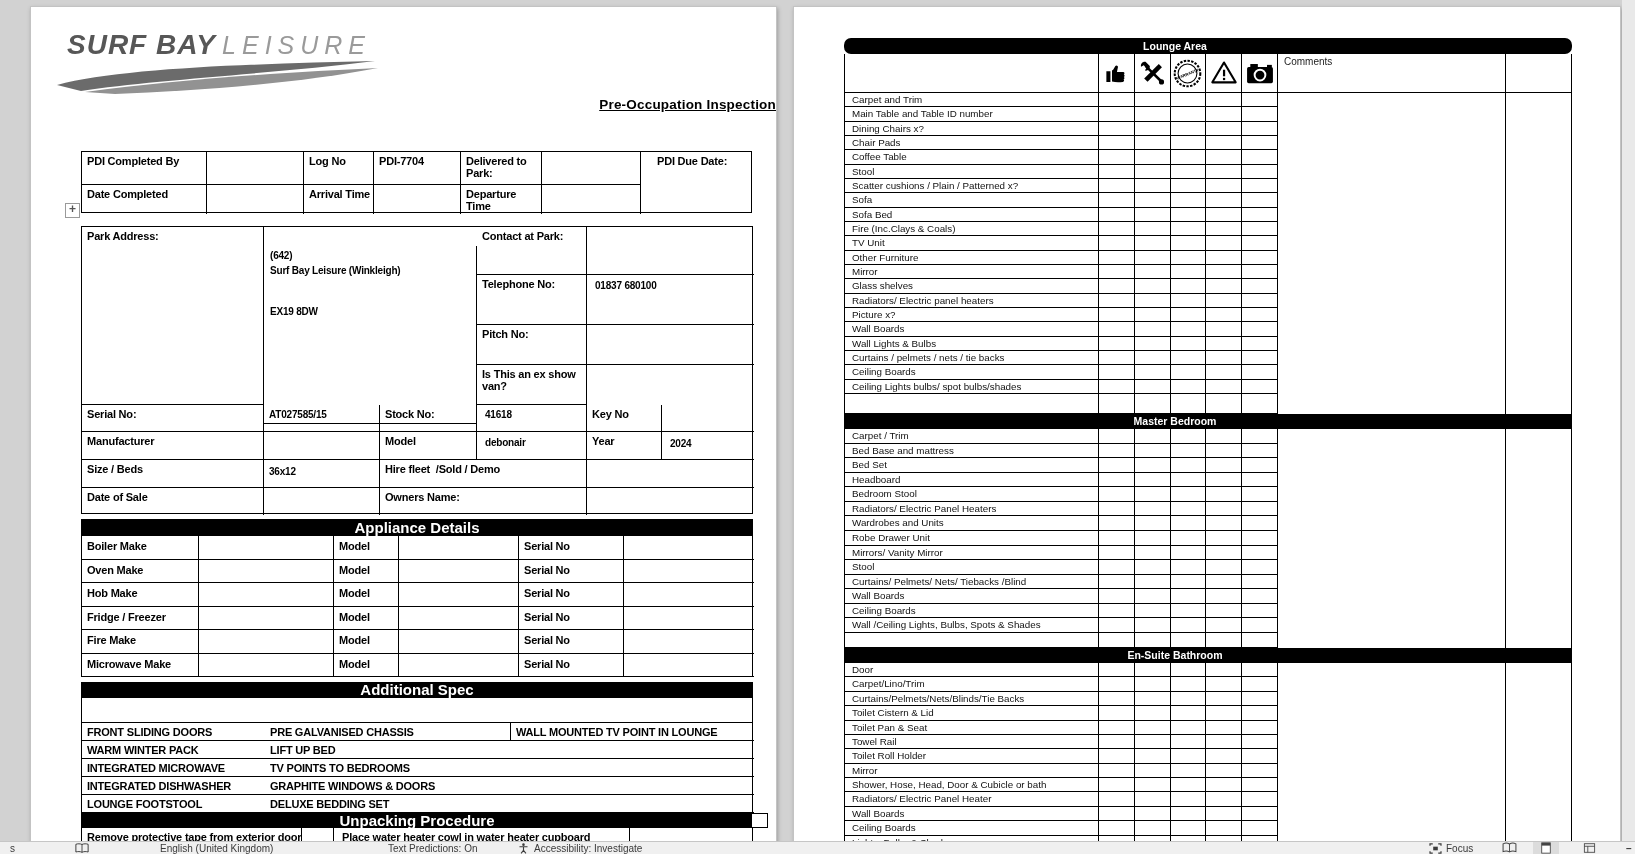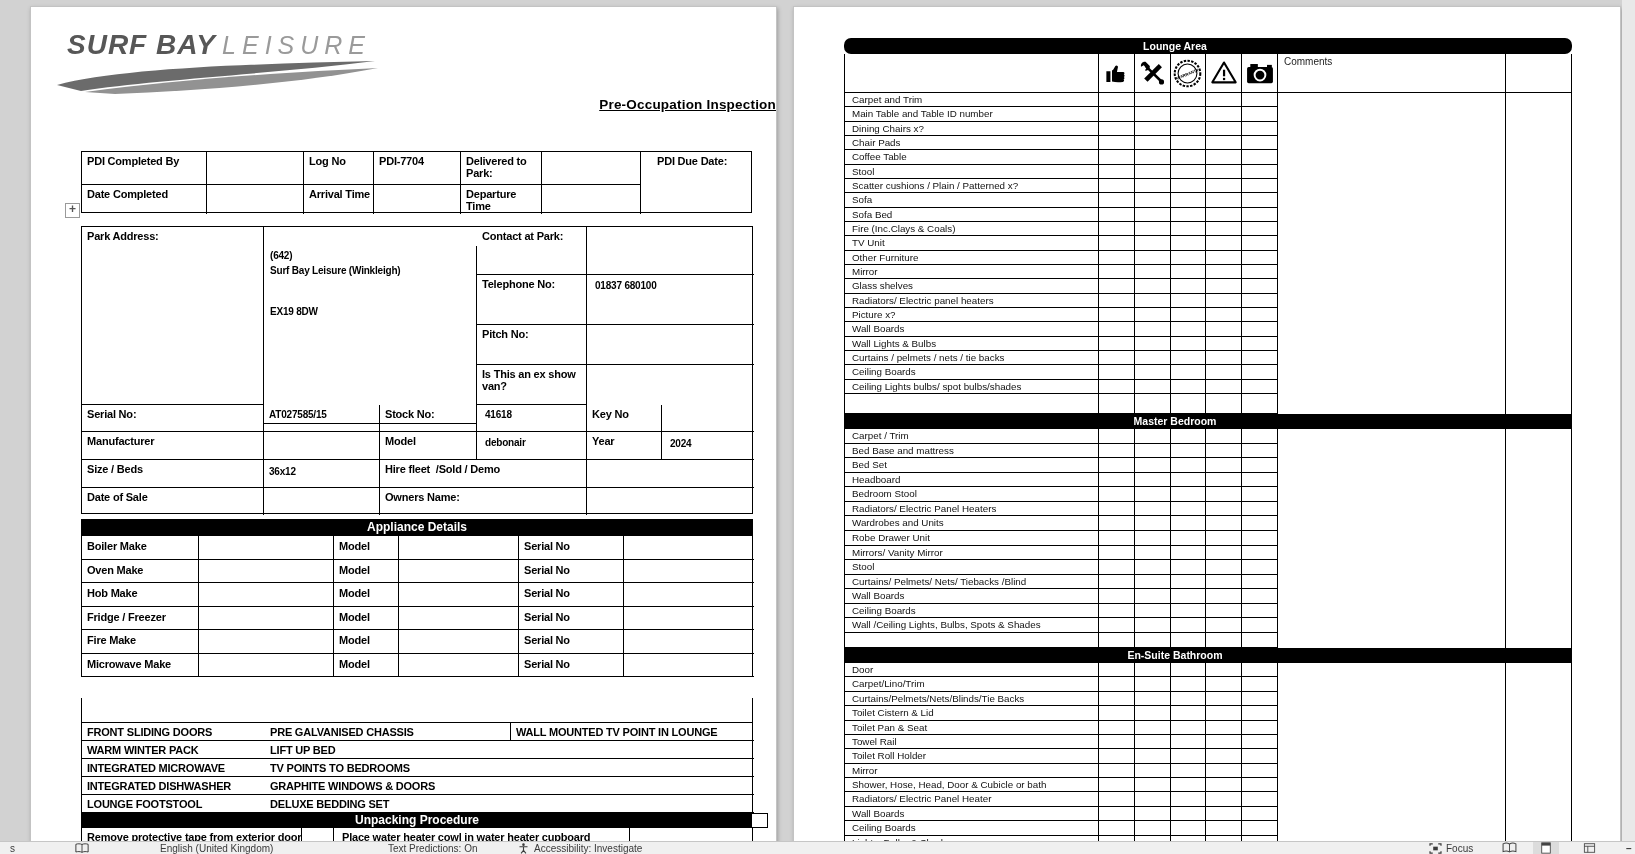--- a/index.html
+++ b/index.html
@@ -16,21 +16,21 @@
   .brand-light{font-size:25px;color:#9a9a9a;letter-spacing:6px;margin-left:6px;}
   .doc-title{position:absolute;left:0;top:90px;width:100%;text-align:right;
     font-size:13.5px;font-weight:bold;color:#000;text-decoration:underline;letter-spacing:.2px;}
   .fl{font-weight:bold;font-size:11px;letter-spacing:-.2px;color:#000;}
   .fv{font-weight:bold;font-size:10px;letter-spacing:-.2px;color:#000;}
   .tbl{position:absolute;border:1px solid #000;box-sizing:border-box;background:#fff;}
   .cell{position:absolute;box-sizing:border-box;border-right:1px solid #000;border-bottom:1px solid #000;
     padding:3px 0 0 5px;overflow:hidden;}
   .cell.noB{border-bottom:none;} .cell.noR{border-right:none;}
   .blackbar{position:absolute;left:50px;width:672px;background:#000;color:#fff;
-    font-weight:bold;font-size:12px;text-align:center;box-sizing:border-box;}
+    font-weight:bold;font-size:15px;text-align:center;box-sizing:border-box;}
   .tbl-handle{position:absolute;left:34px;top:196px;width:13px;height:13px;border:1px solid #9a9a9a;
     background:#fff;color:#555;font-size:12px;line-height:11px;text-align:center;font-weight:bold;}
   .app-row{display:grid;grid-template-columns:117px 135px 65px 120px 105px 130px;height:23.5px;}
   .app-row>div{box-sizing:border-box;border-right:1px solid #000;border-bottom:1px solid #000;
     padding-top:4px;padding-left:5px;overflow:hidden;}
   .app-row>div:last-child{border-right:none;}
   .spec-blank{height:25px;border-bottom:1px solid #000;box-sizing:border-box;}
   .spec-row{display:grid;grid-template-columns:183px 245px 244px;height:18px;}
   .spec-row>div{box-sizing:border-box;border-bottom:1px solid #000;padding-top:3px;padding-left:5px;
     overflow:hidden;white-space:nowrap;}
@@ -188,20 +188,21 @@
         <div class="app-row">
         <div class="fl">Microwave Make</div>
         <div></div>
         <div class="fl">Model</div>
         <div></div>
         <div class="fl">Serial No</div>
         <div></div>
       </div>
       </div>
 
+    <div class="blackbar" style="top:675px;height:16px;line-height:16px;">Additional Spec</div>
     <div class="tbl" style="left:50px;top:691px;width:672px;height:115px;border-top:none;">
       <div class="spec-blank"></div>
       <div>
 
       <div class="spec-row">
           <div class="fl c1">FRONT SLIDING DOORS</div>
           <div class="fl c2">PRE GALVANISED CHASSIS</div>
           <div class="fl c3">WALL MOUNTED TV POINT IN LOUNGE</div>
         </div>
           <div class="spec-row">

